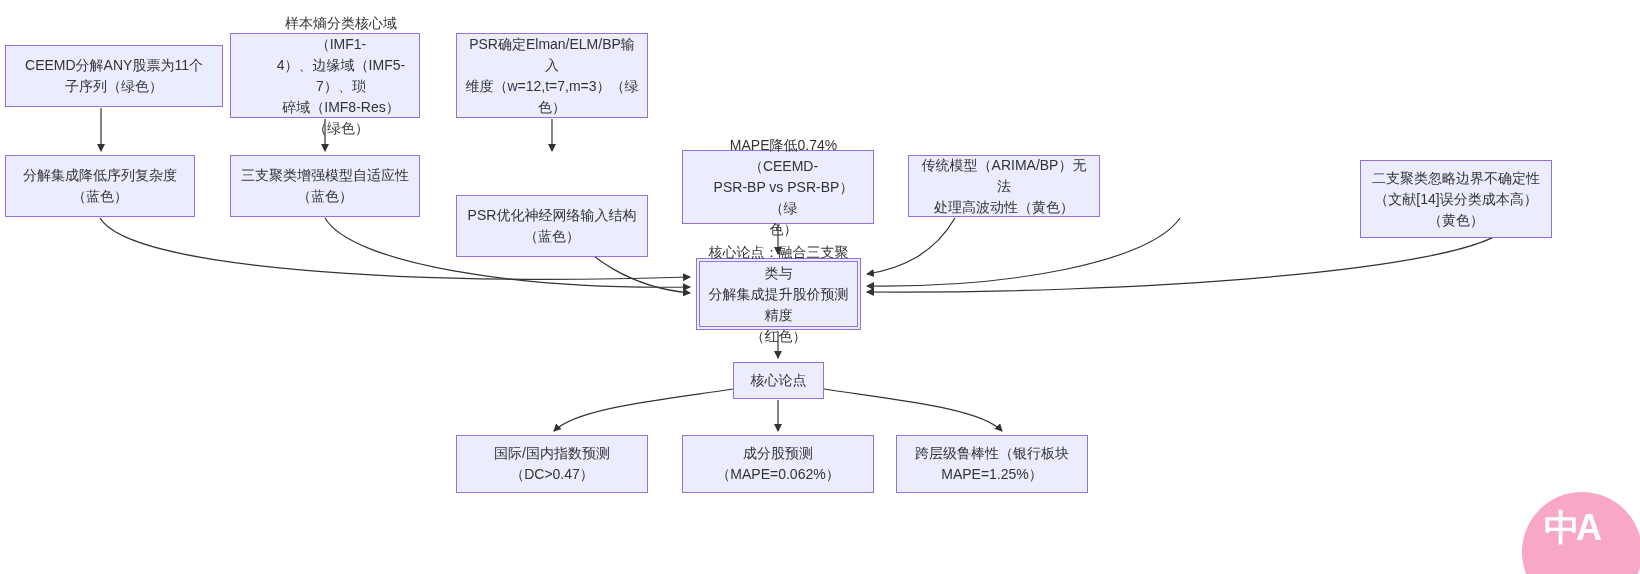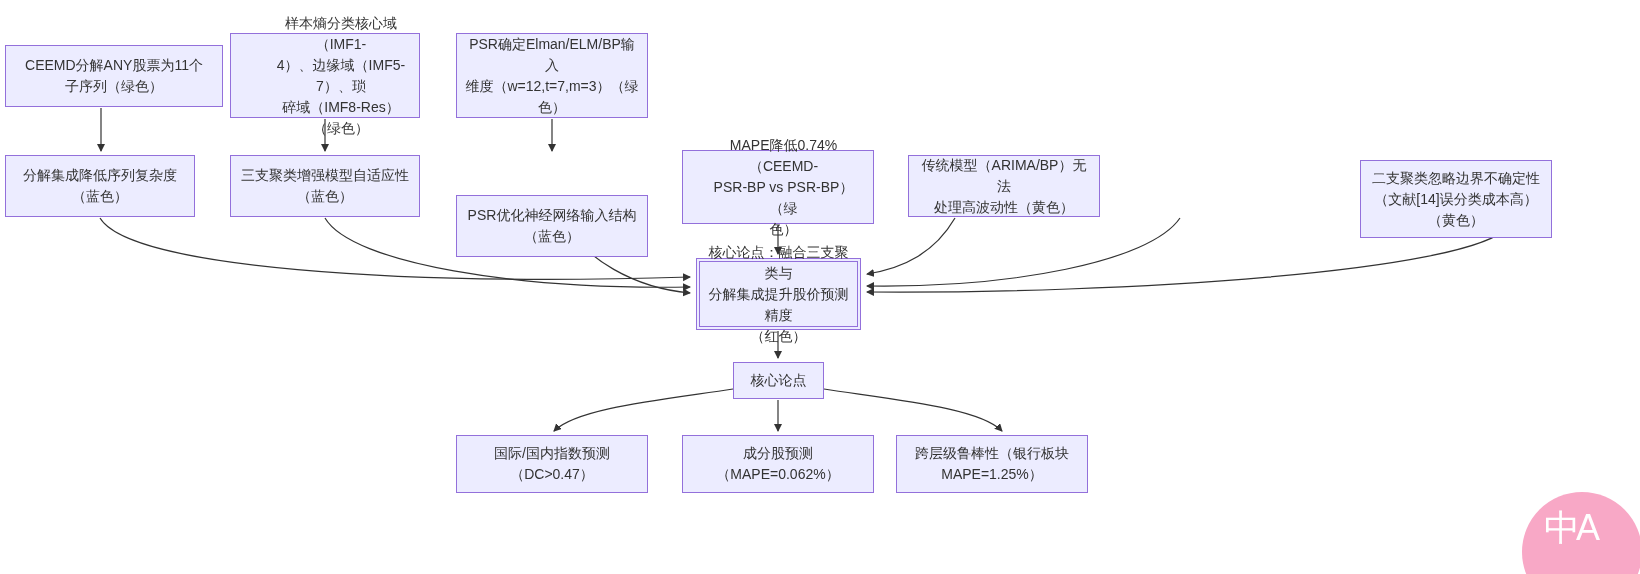--- a/index.html
+++ b/index.html
@@ -48,21 +48,21 @@
     border-radius: 50%;
     background: #F8A8C6;
     cursor: pointer;
     border: none;
   }
   .translate-btn .glyph {
     position: absolute;
     left: 22px;
     top: 18px;
     color: #ffffff;
-    font-weight: normal;
+    font-weight: bold;
     font-size: 36px;
     line-height: 36px;
     letter-spacing: -4px;
   }
 </style>
 </head>
 <body>
 
 <div class="canvas">
 

